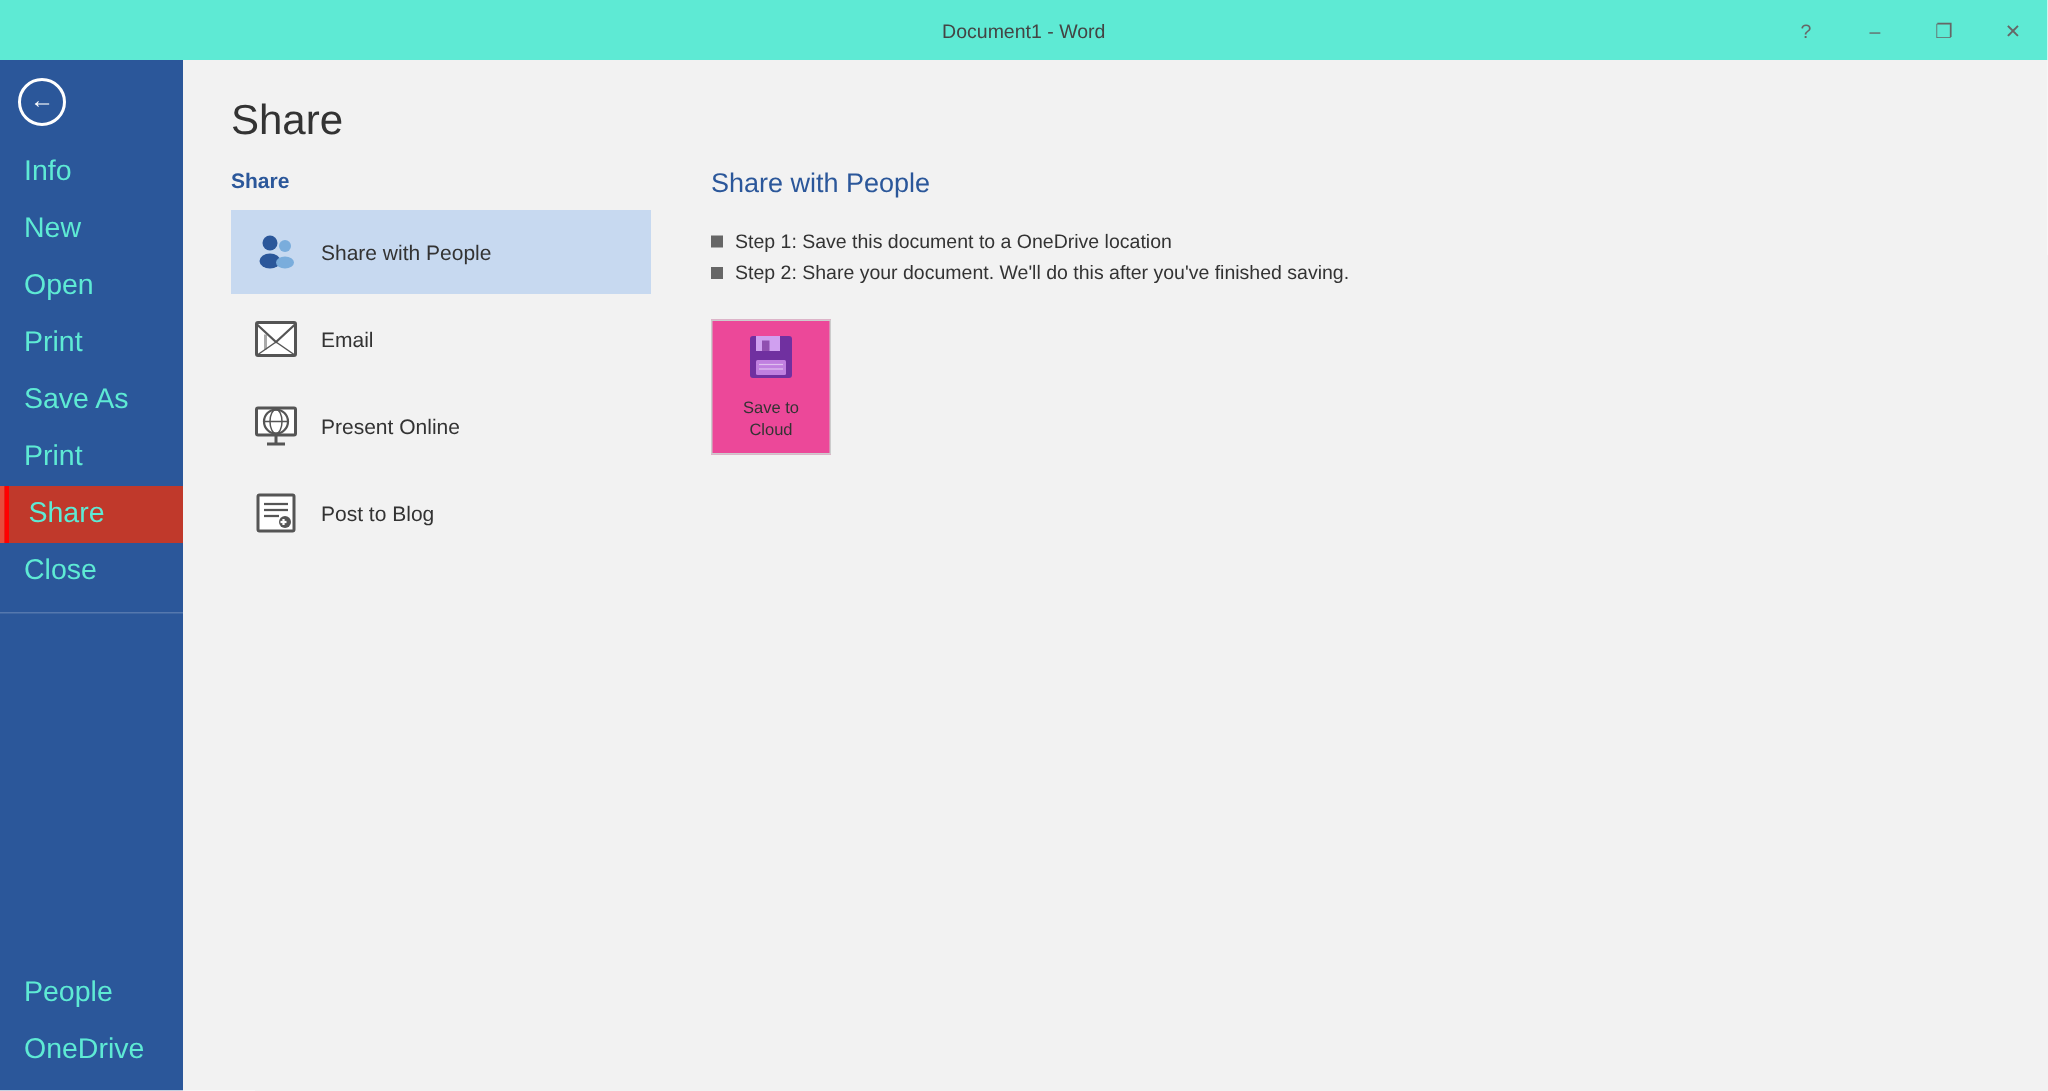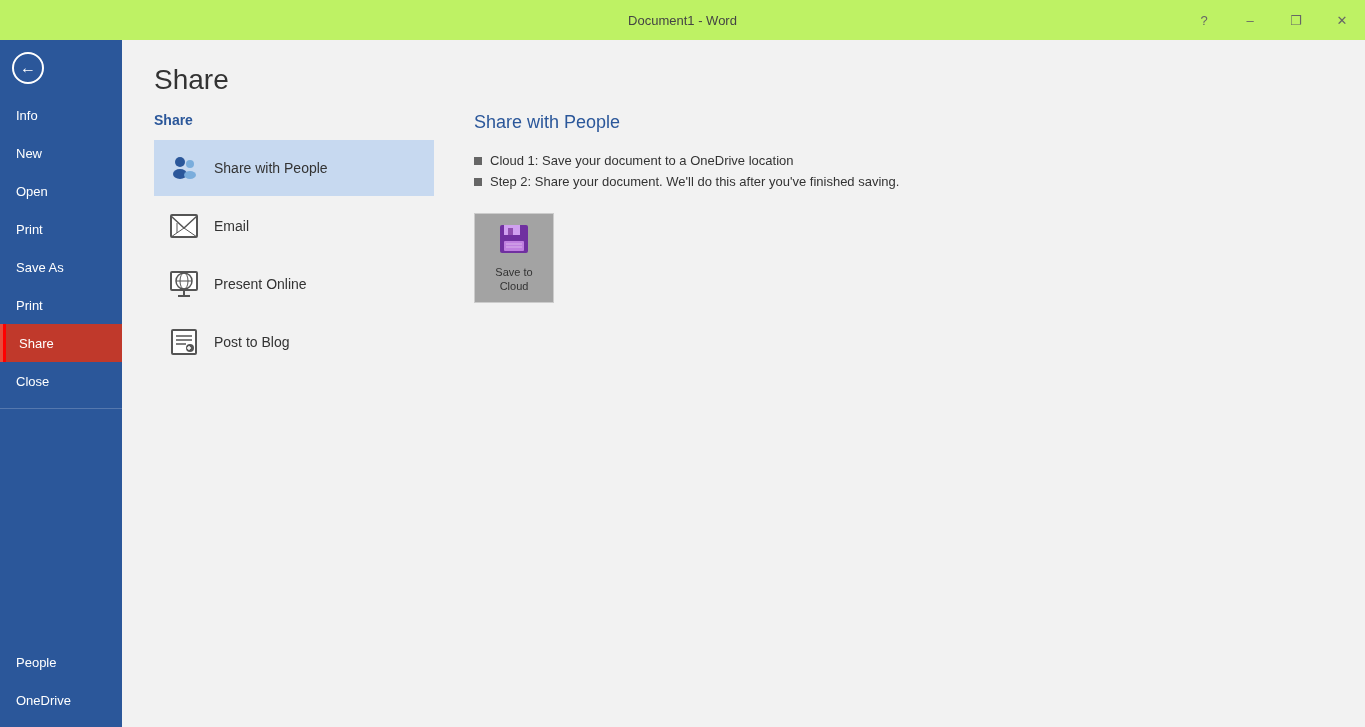--- a/index.html
+++ b/index.html
@@ -1,21 +1,21 @@
 <!DOCTYPE html>
 <html><head>
   <meta charset="utf-8">
   <style>
     * { margin: 0; padding: 0; box-sizing: border-box; }
     body { font-family: 'Segoe UI', Arial, sans-serif; background: #fff; width: 1365px; height: 727px; overflow: hidden; display: flex; flex-direction: column; }
 
     
     .title-bar {
       height: 40px;
-      background: #bef264;
+      background: #5eead4;
       display: flex;
       align-items: center;
       justify-content: space-between;
       padding: 0 0 0 0;
       border-bottom: none;
       position: relative;
     }
     .title-bar-center {
       position: absolute;
       left: 50%;
@@ -84,22 +84,22 @@
     .sidebar-nav {
       display: flex;
       flex-direction: column;
       flex: 1;
     }
     .nav-item {
       height: 38px;
       display: flex;
       align-items: center;
       padding: 0 16px;
-      color: #ffffff;
-      font-size: 13px;
+      color: #5eead4;
+      font-size: 19px;
       cursor: pointer;
       position: relative;
     }
     .nav-item.active {
       background: #c0392b;
       border-left: 3px solid #e74c3c;
     }
     .nav-item.active::before {
       content: '';
       position: absolute;
@@ -211,21 +211,21 @@
       background: #666;
       flex-shrink: 0;
       margin-top: 4px;
     }
 
     
     .save-cloud-btn {
       width: 80px;
       height: 90px;
       border: 1px solid #ccc;
-      background: #a3a3a3;
+      background: #ec4899;
       display: flex;
       flex-direction: column;
       align-items: center;
       justify-content: center;
       cursor: pointer;
       gap: 6px;
       padding: 8px;
     }
     .save-cloud-label {
       font-size: 11px;
@@ -371,21 +371,21 @@
           </div>
 
         </div>
       </div>
 
       <div class="share-right">
         <div class="share-right-title">Share with People</div>
         <ul class="share-steps">
           <li class="share-step">
             <div class="step-bullet"></div>
-            <span>Cloud 1: Save your document to a OneDrive location</span>
+            <span>Step 1: Save this document to a OneDrive location</span>
           </li>
           <li class="share-step">
             <div class="step-bullet"></div>
             <span>Step 2: Share your document. We'll do this after you've finished saving.</span>
           </li>
         </ul>
 
         <div class="save-cloud-btn">
           <div>
             <svg class="floppy-svg" viewBox="0 0 32 32" xmlns="http://www.w3.org/2000/svg">

